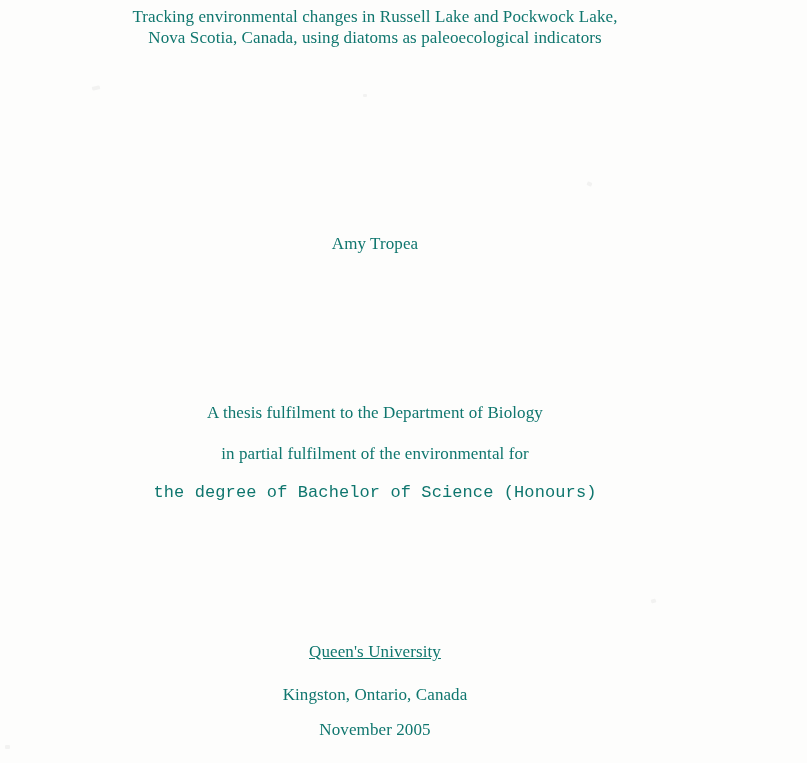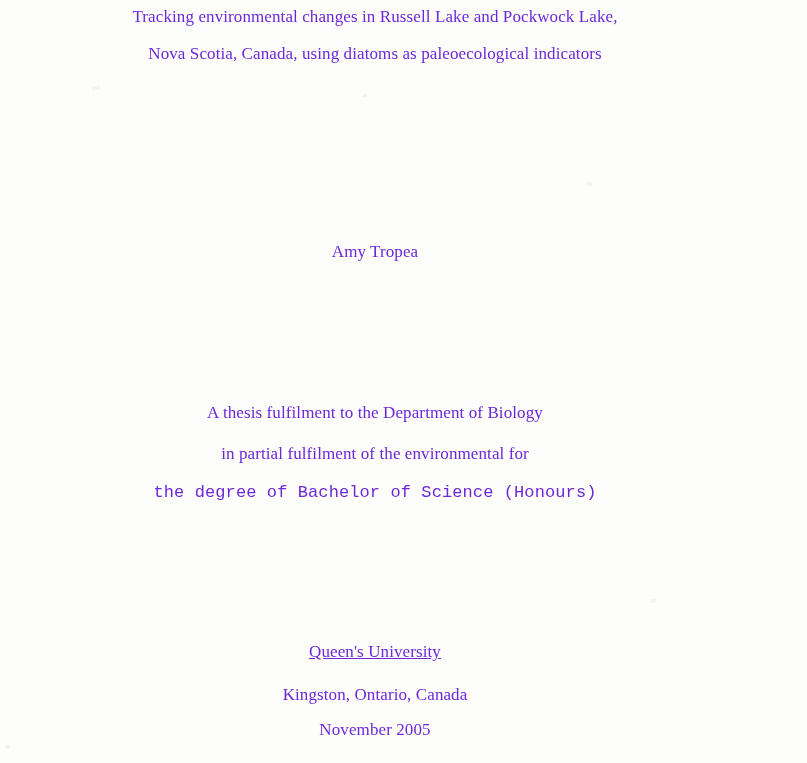--- a/index.html
+++ b/index.html
@@ -17,43 +17,43 @@
   .page {
     position: absolute;
     inset: 0;
     background: #fdfdfc;
   }
   .text-line {
     position: absolute;
     left: 375px;
     transform: translateX(-50%);
     white-space: nowrap;
-    color: #6d28d9;
+    color: #0f766e;
     font-size: 17px;
     line-height: 21px;
     letter-spacing: 0.1px;
     text-align: center;
   }
   .artifact {
     position: absolute;
     background: rgba(100, 100, 100, 0.07);
     border-radius: 1px;
   }
 </style>
 </head>
 <body>
 
 <div class="page">
 
   <div>
     <div class="text-line" style="top: 6px;">Tracking environmental changes in Russell Lake and Pockwock Lake,</div>
-    <div class="text-line" style="top: 27px; margin-top: 16px;">Nova Scotia, Canada, using diatoms as paleoecological indicators</div>
+    <div class="text-line" style="top: 27px;">Nova Scotia, Canada, using diatoms as paleoecological indicators</div>
   </div>
 
-  <div class="text-line" style="top: 241px;">Amy Tropea</div>
+  <div class="text-line" style="top: 233px;">Amy Tropea</div>
 
   <div>
     <div class="text-line" style="top: 402px;">A thesis fulfilment to the Department of Biology</div>
     <div class="text-line" style="top: 443px;">in partial fulfilment of the environmental for</div>
     <div class="text-line" style="top: 482px; font-family: Liberation Mono, monospace;">the degree of Bachelor of Science (Honours)</div>
   </div>
 
   <div>
     <div class="text-line" style="top: 641px; text-decoration: underline;">Queen's University</div>
     <div class="text-line" style="top: 684px;">Kingston, Ontario, Canada</div>

